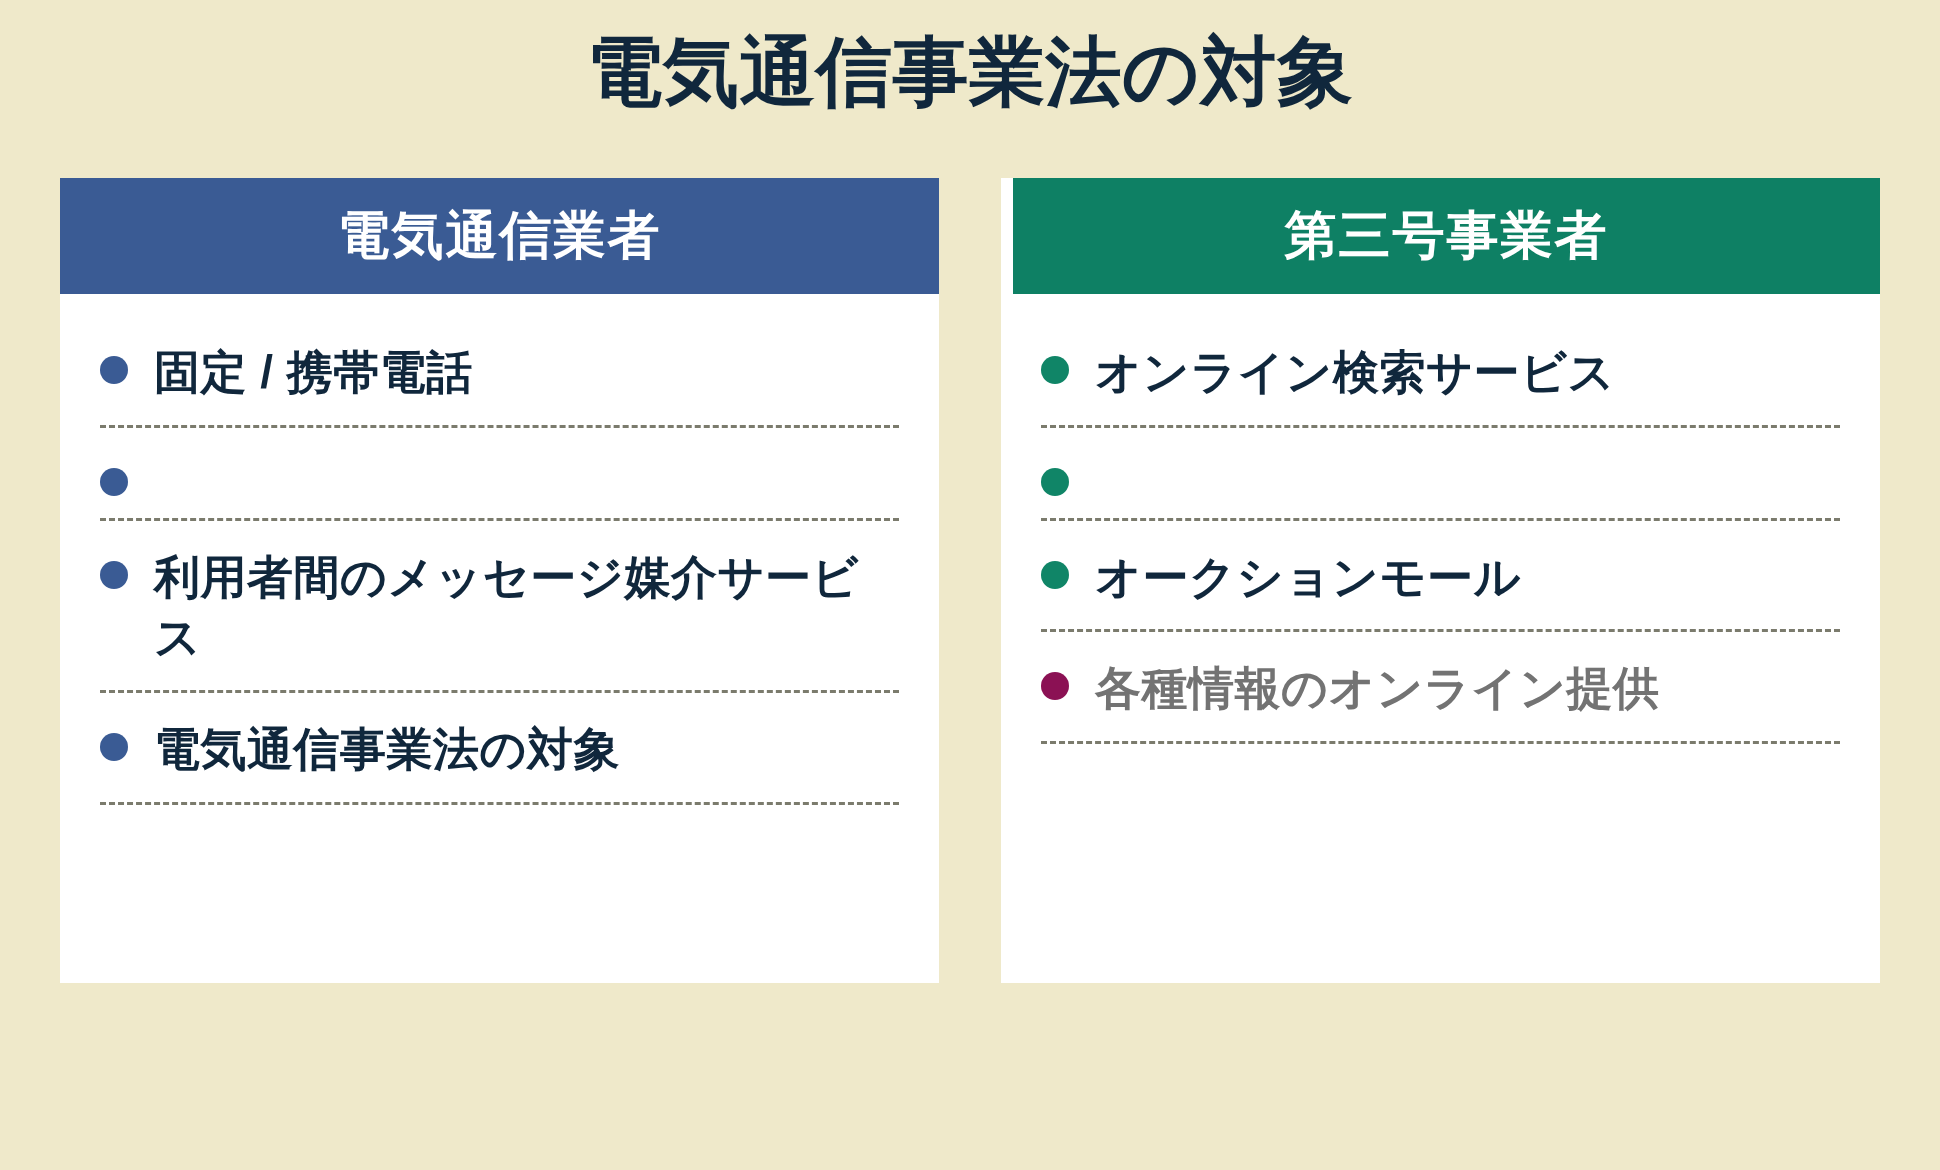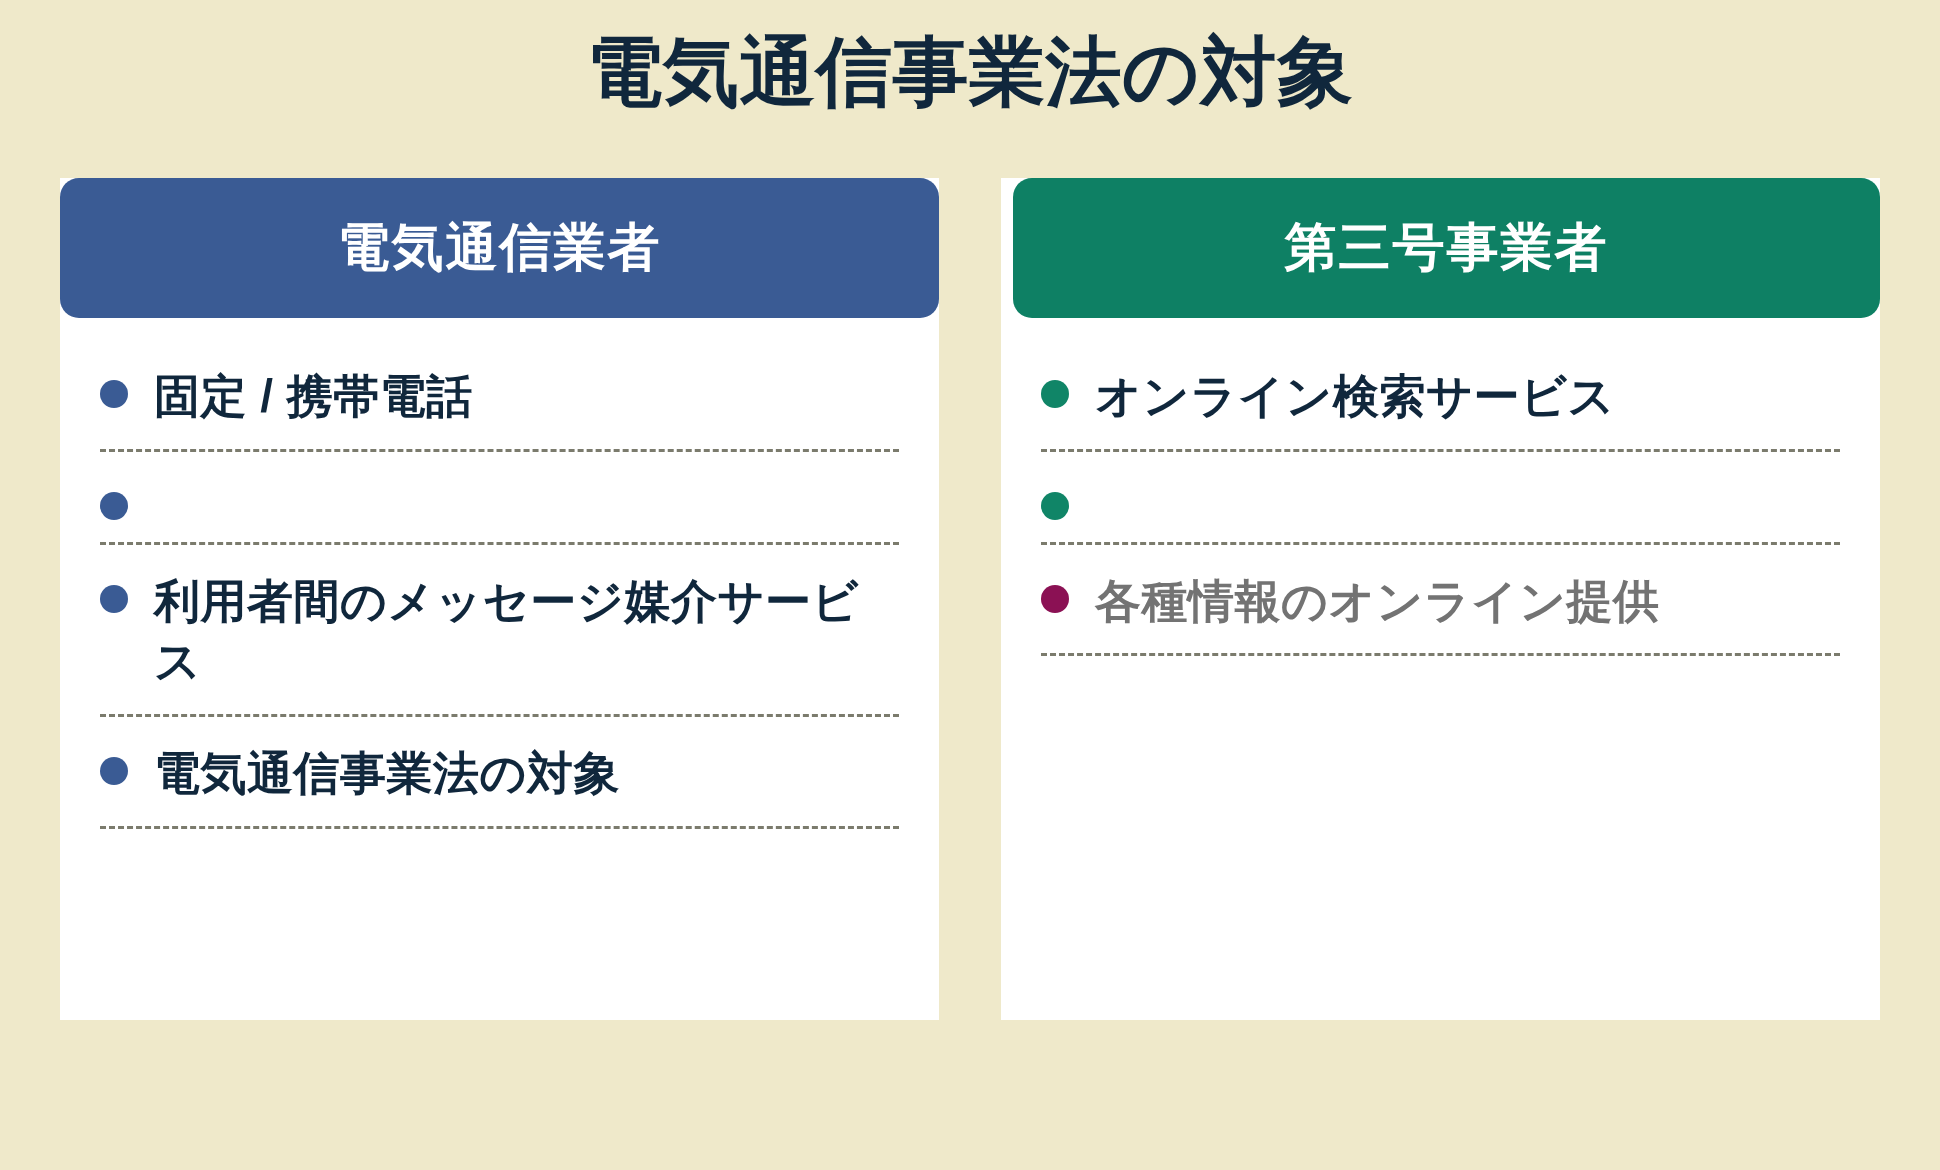--- a/index.html
+++ b/index.html
@@ -44,37 +44,36 @@
   }
 
   .card {
     width: 879px;
     background: #ffffff;
     display: flex;
     flex-direction: column;
   }
 
   .card-header {
-    height: 140px;
+    height: 116px;
     display: flex;
     align-items: center;
     justify-content: center;
     color: #ffffff;
     font-size: 52px;
     font-weight: 700;
     letter-spacing: 2px;
-    border-radius: 19px;
   }
 
   .card-header.blue { background: #3a5b94; }
   .card-header.green { background: #0e8064; margin-left: 12px; }
 
   .card-body {
     flex: 1;
-    padding: 22px 40px 41px 40px;
+    padding: 22px 40px 28px 40px;
     box-sizing: border-box;
   }
 
   .list-item {
     display: flex;
     align-items: flex-start;
     padding: 26px 0 22px 0;
     border-bottom: 3px dashed #7b7b6d;
     border-bottom-style: dashed;
   }
@@ -151,20 +150,24 @@
 
         <div class="list-item">
           <span class="bullet green"></span>
           <span class="label">オンライン検索サービス</span>
         </div>
 
         <div class="list-item">
           <span class="bullet green"></span>
         </div>
 
+        <div class="list-item">
+          <span class="bullet green"></span>
+          <span class="label">オークションモール</span>
+        </div>
 
         <div class="list-item">
           <span class="bullet magenta"></span>
           <span class="label magenta">各種情報のオンライン提供</span>
         </div>
 
       </div>
     </div>
 
   </div>

